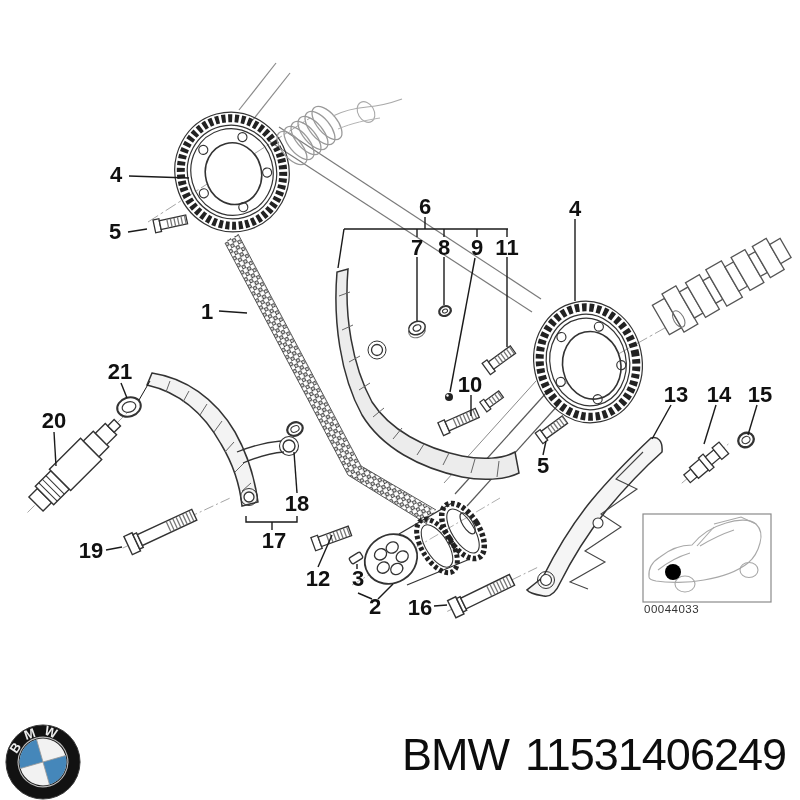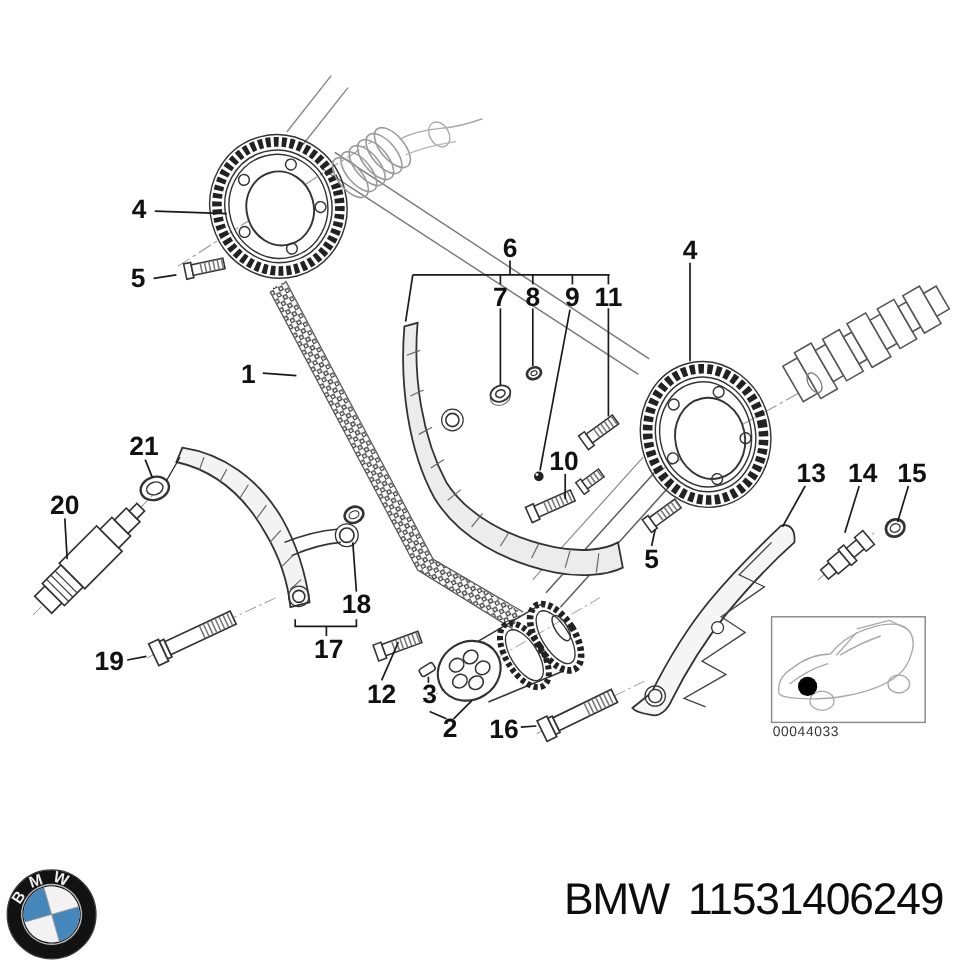--- a/index.html
+++ b/index.html
@@ -1,21 +1,21 @@
 <!DOCTYPE html>
 <html><head>
 <meta charset="utf-8">
 <style>
   html,body{margin:0;padding:0;background:#fff;}
   .stage{position:relative;width:800px;height:800px;background:#fff;overflow:hidden;
          font-family:"Liberation Sans", sans-serif;}
   .art-svg{position:absolute;left:0;top:0;}
   .callout{font-family:"Liberation Sans", sans-serif;font-weight:bold;font-size:22px;fill:#111;}
   .inset-code{font-family:"Liberation Sans", sans-serif;font-size:11.5px;fill:#333;letter-spacing:.5px;}
-  .footer-text{position:absolute;right:14px;top:729px;font-size:37px;color:#0d0d0d;
+  .footer-text{position:absolute;right:14px;top:729px;font-size:45px;color:#0d0d0d;
                letter-spacing:-1px;white-space:nowrap;}
   .footer-text .num{margin-left:16px;}
   .logo-wrap{position:absolute;left:4px;top:723px;width:78px;height:78px;}
   .logo-letters{font-family:"Liberation Sans", sans-serif;font-weight:bold;font-size:13.5px;
                 fill:#ececec;letter-spacing:7px;}
 </style>
 </head>
 <body>
 
 <div class="stage">

